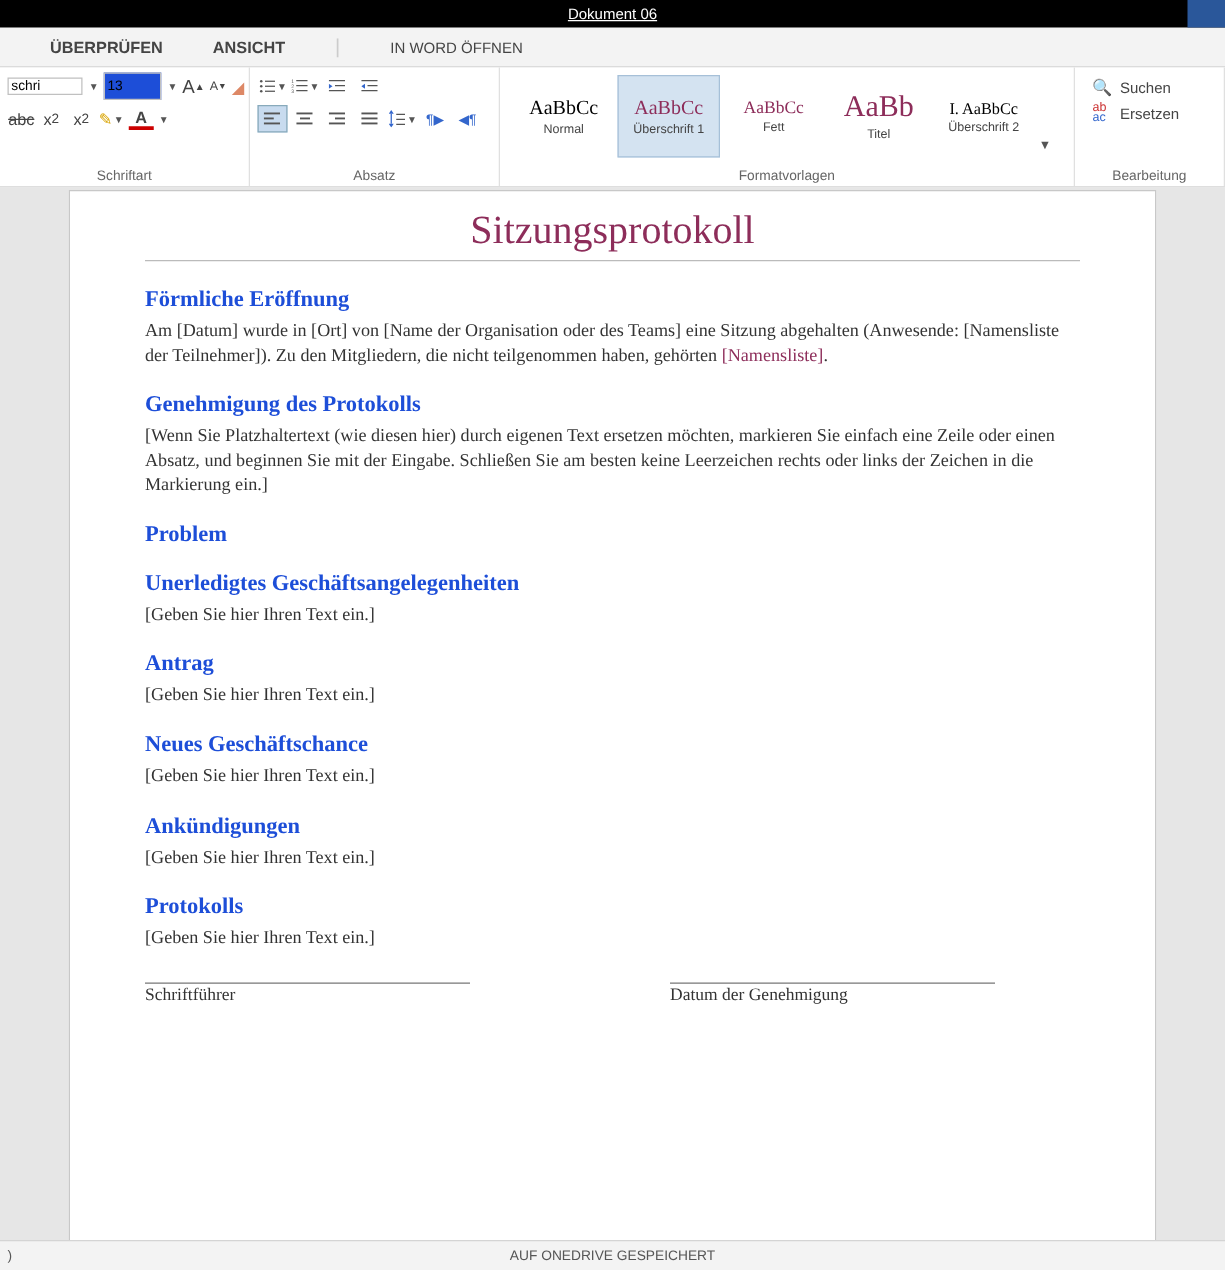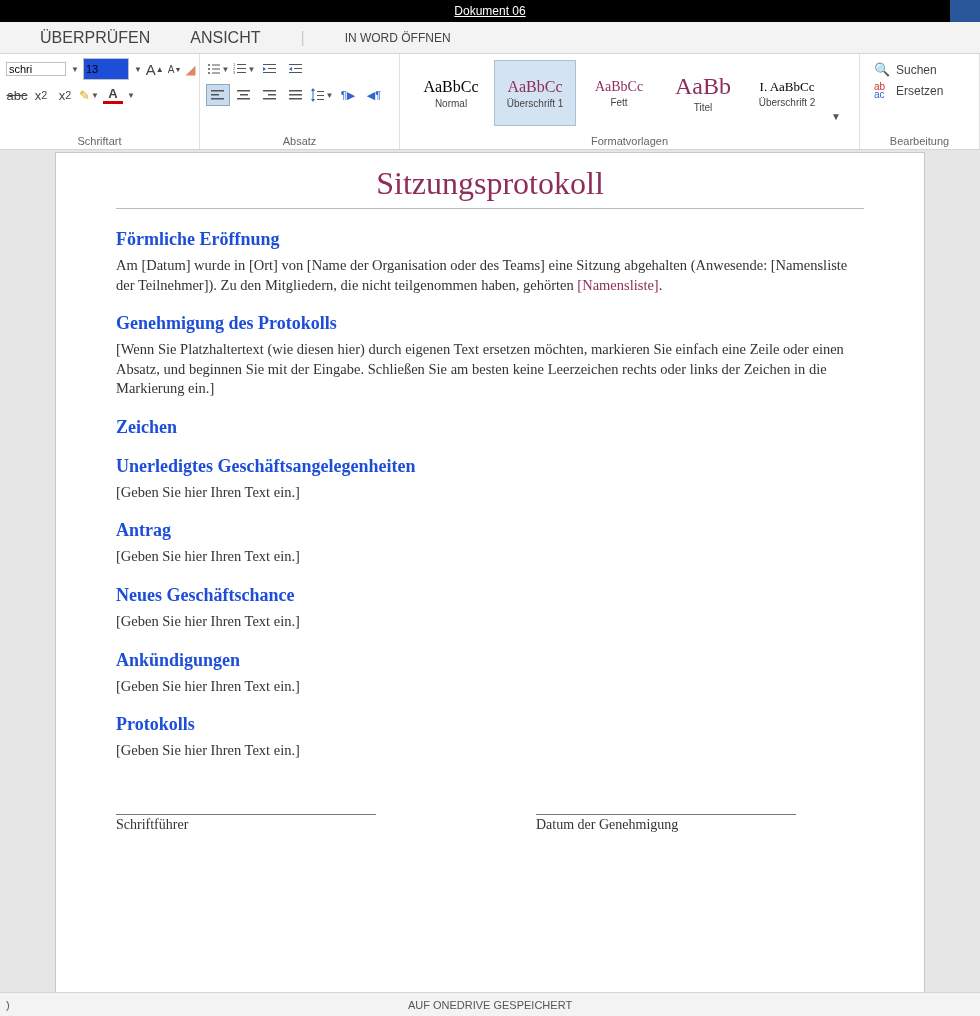--- a/index.html
+++ b/index.html
@@ -3,21 +3,21 @@
 <meta charset="utf-8">
 <style>
   * { box-sizing: border-box; margin: 0; padding: 0; }
   body { font-family: "Segoe UI", Arial, sans-serif; background: #fff; width: 980px; height: 1016px; overflow: hidden; position: relative; }
   
   .titlebar { height: 22px; background: #000; color: #fff; display: flex; align-items: center; justify-content: center; position: relative; }
   .titlebar-title { font-size: 12px; text-decoration: underline; }
   .titlebar-right { position: absolute; right: 0; top: 0; width: 30px; height: 22px; background: #2a579a; }
   
   .tabs-row { height: 32px; background: #f3f3f3; display: flex; align-items: center; padding-left: 20px; border-bottom: 1px solid #d4d4d4; }
-  .tab { padding: 0 20px; font-size: 16px; color: #444; height: 32px; display: flex; align-items: center; cursor: pointer; text-transform: uppercase; }
+  .tab { padding: 0 20px; font-size: 13px; color: #444; height: 32px; display: flex; align-items: center; cursor: pointer; text-transform: uppercase; font-weight: bold; }
   .tellme { margin-left: 10px; width: 210px; height: 24px; background: #fff; border: 1px solid #ccc; display: flex; align-items: center; padding: 0 6px; font-size: 12px; color: #888; position: relative; }
   .bulb { position: absolute; right: 6px; color: #f5a623; font-size: 13px; }
   .open-word { padding: 0 20px; font-size: 12px; color: #444; margin-left: 20px; text-transform: uppercase; }
   
   .ribbon { height: 96px; background: #fff; display: flex; border-bottom: 1px solid #d4d4d4; }
   .ribbon-group { border-right: 1px solid #e0e0e0; display: flex; flex-direction: column; padding: 4px 6px 0 6px; }
   .ribbon-group-label { font-size: 11px; color: #666; text-align: center; padding: 2px 0; margin-top: auto; }
   .ribbon-body { flex: 1; display: flex; flex-direction: column; gap: 4px; }
   
   .rg-font { width: 200px; }
@@ -57,21 +57,21 @@
   .page-area { background: #e6e6e6; height: 848px; overflow: auto; display: flex; justify-content: center; padding-top: 2px; }
   .page { width: 870px; background: #fff; border: 1px solid #c8c8c8; padding: 8px 60px 40px 60px; font-family: Georgia, "Times New Roman", serif; color: #333; }
   
   .doc-title { text-align: center; font-size: 32px; color: #8d2d5a; font-weight: normal; padding: 4px 0 6px 0; }
   .doc-title-hr { border: none; border-top: 1px solid #bbb; margin: 0 0 20px 0; }
   
   .sec-head { color: #1d4ed8; font-size: 18px; font-weight: bold; margin: 18px 0 6px 0; }
   .sec-body { font-size: 14.5px; line-height: 1.35; color: #333; }
   .placeholder-link { color: #8d2d5a; }
   
-  .sig-row { display: flex; gap: 160px; margin-top: 53px; }
+  .sig-row { display: flex; gap: 160px; margin-top: 25px; }
   .sig-cell { width: 260px; }
   .sig-line { border-top: 1px solid #777; margin-bottom: 2px; }
   .sig-label { font-size: 14px; }
   
   .statusbar { height: 24px; background: #f3f3f3; border-top: 1px solid #d4d4d4; display: flex; align-items: center; justify-content: center; font-size: 11px; color: #555; position: absolute; bottom: 0; width: 100%; text-transform: uppercase; }
   .status-left { position: absolute; left: 6px; font-size: 11px; color: #555; text-transform: none; }
   
   input.tellme-input { border: none; outline: none; width: 170px; font-size: 12px; color: #333; }
   input.tellme-input::placeholder { color: #888; font-style: italic; }
   
@@ -256,21 +256,21 @@
     <hr class="doc-title-hr">
 
     <h2 class="sec-head">Förmliche Eröffnung</h2>
     <p class="sec-body">
       <span>Am [Datum] wurde in [Ort] von [Name der Organisation oder des Teams] eine Sitzung abgehalten (Anwesende: [Namensliste der Teilnehmer]). Zu den Mitgliedern, die nicht teilgenommen haben, gehörten </span><span class="placeholder-link">[Namensliste]</span><span>.</span>
     </p>
 
     <h2 class="sec-head">Genehmigung des Protokolls</h2>
     <p class="sec-body">[Wenn Sie Platzhaltertext (wie diesen hier) durch eigenen Text ersetzen möchten, markieren Sie einfach eine Zeile oder einen Absatz, und beginnen Sie mit der Eingabe. Schließen Sie am besten keine Leerzeichen rechts oder links der Zeichen in die Markierung ein.]</p>
 
-    <h2 class="sec-head">Zeichen</h2>
+    <h2 class="sec-head">Problem</h2>
 
     <h2 class="sec-head">Unerledigtes Geschäftsangelegenheiten</h2>
     <p class="sec-body">[Geben Sie hier Ihren Text ein.]</p>
 
     <h2 class="sec-head">Antrag</h2>
     <p class="sec-body">[Geben Sie hier Ihren Text ein.]</p>
 
     <h2 class="sec-head">Neues Geschäftschance</h2>
     <p class="sec-body">[Geben Sie hier Ihren Text ein.]</p>
 

